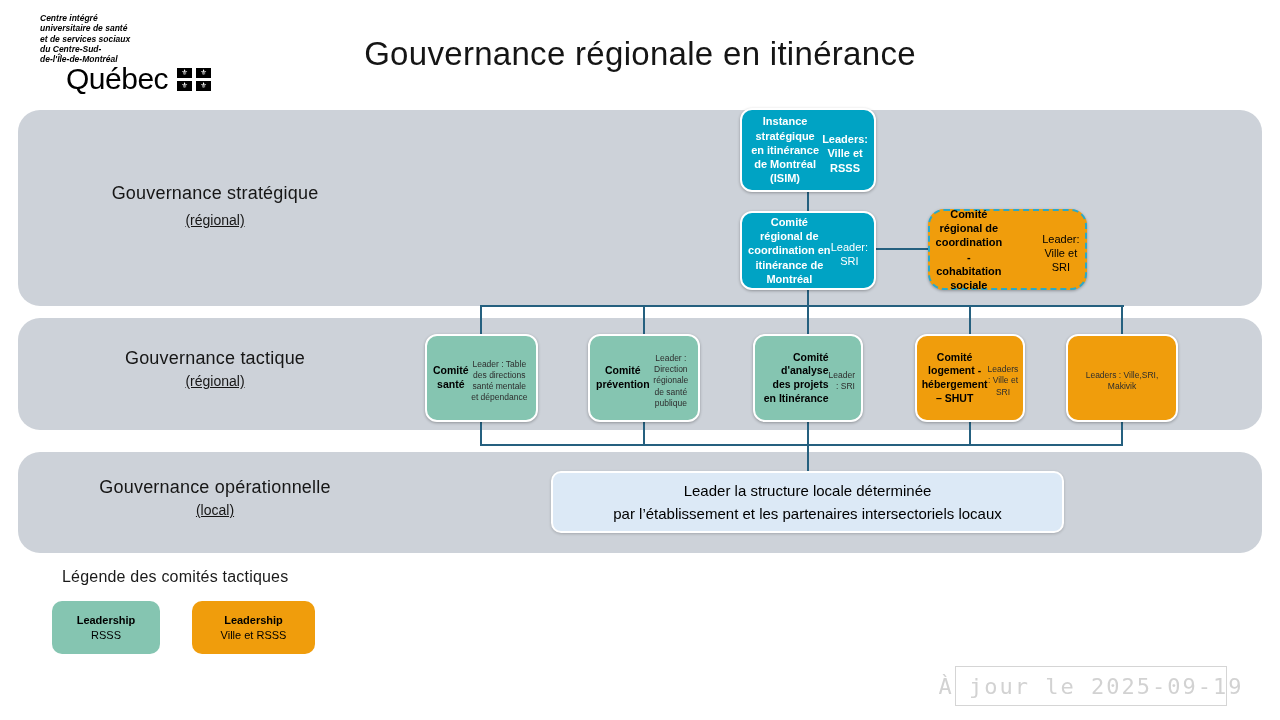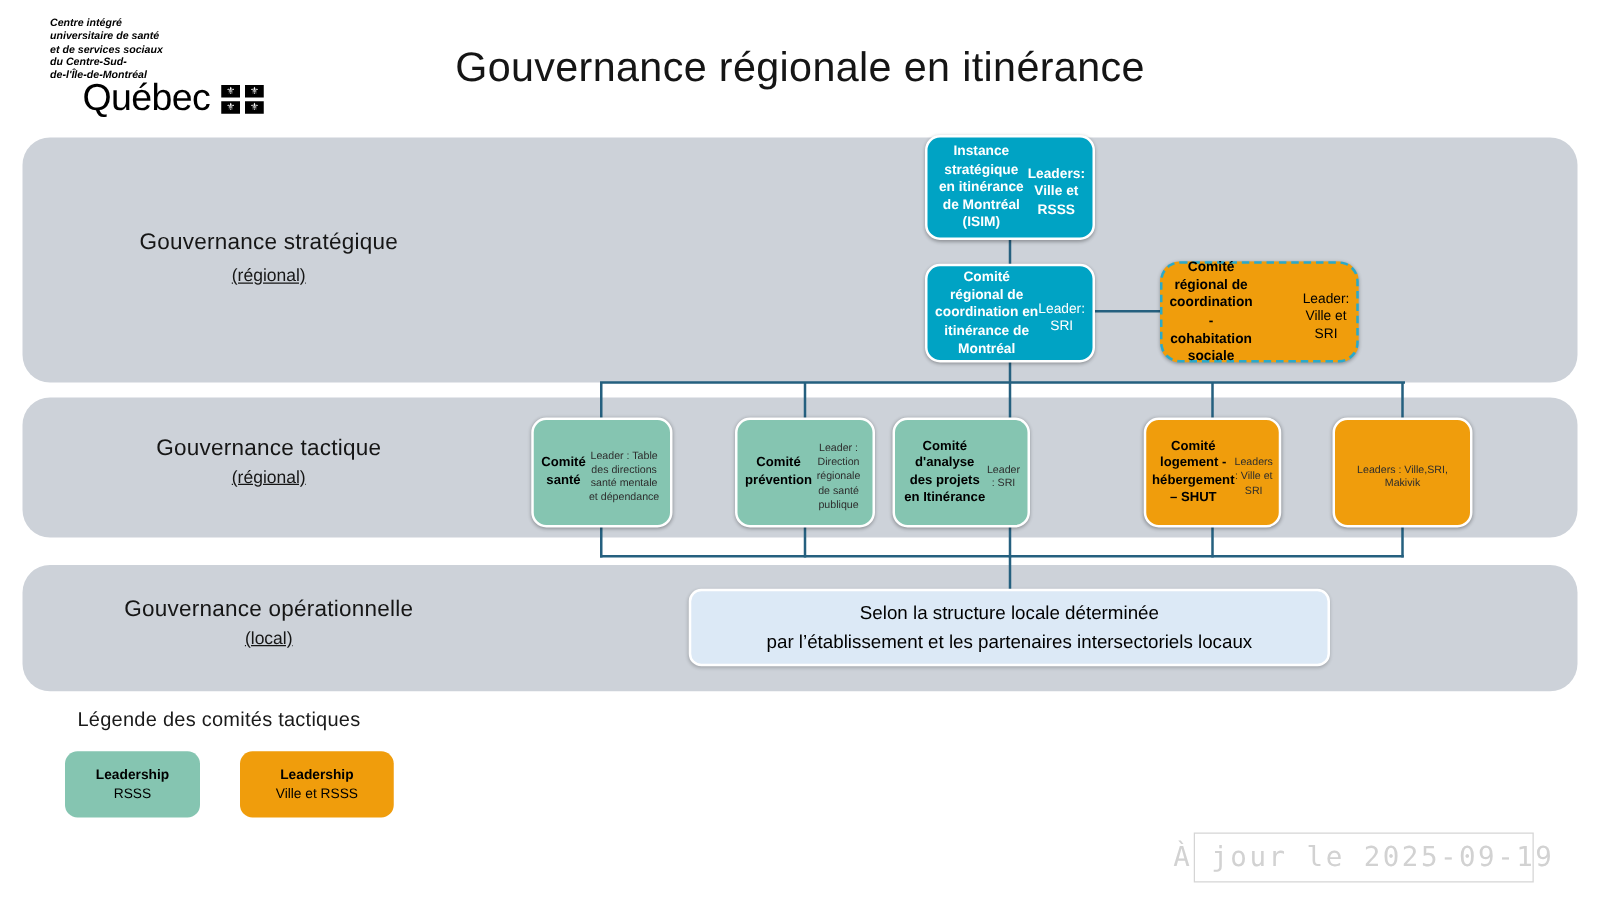--- a/index.html
+++ b/index.html
@@ -51,21 +51,21 @@
   #node-isim  { left:740px; top:108px; width:136px; height:84px; font-size:11px; }
   #node-isim .l { font-weight:bold; }
   #node-coord { left:740px; top:211px; width:136px; height:79px; font-size:11px;align-items:center; }
   #node-cohab { left:928px; top:209px; width:159px; height:81px; font-size:11px;
                 border:2.5px dashed #2aa9c9; border-radius:16px;gap:40px; }
 
   .tac { top:334px; height:88px; font-size:10.5px; }
   .tac .l { font-size:8.5px; color:#2d2d2d; margin-top:6px; line-height:1.3; }
   #node-sante       { left:425px; width:113px; }
   #node-prevention  { left:588px; width:112px; }
-  #node-analyse     { left:714px; width:110px; }
+  #node-analyse     { left:753px; width:110px;text-align:right; }
   #node-logement    { left:915px; width:110px; }
   #node-autochtones { left:1066px; width:112px; }
 
   #node-note {
     position:absolute; z-index:2; left:551px; top:471px; width:513px; height:62px;
     background:#dce9f6; border:2px solid #fff; border-radius:10px;
     box-shadow:0 1px 3px rgba(0,0,0,0.2);
     display:flex; flex-direction:column; align-items:center; justify-content:center;
     font-size:15px; line-height:1.55; color:#000; text-align:center;
   }
@@ -176,21 +176,21 @@
 </div>
 <div class="node orange tac" id="node-logement">
   <div class="t">Comité logement - hébergement – SHUT</div>
   <div class="l">Leaders : Ville et SRI</div>
 </div>
 <div class="node orange tac" id="node-autochtones">
   <div class="l">Leaders : Ville,SRI, Makivik</div>
 </div>
 
 <div id="node-note">
-  <div>Selon la structure locale déterminée</div>
+  <div>Leader la structure locale déterminée</div>
   <div>par l’établissement et les partenaires intersectoriels locaux</div>
 </div>
 
 <div id="legend-title">Légende des comités tactiques</div>
 <div class="legend-box" id="legend-green">
   <div class="t">Leadership</div>
   <div class="v">RSSS</div>
 </div>
 <div class="legend-box" id="legend-orange">
   <div class="t">Leadership</div>

